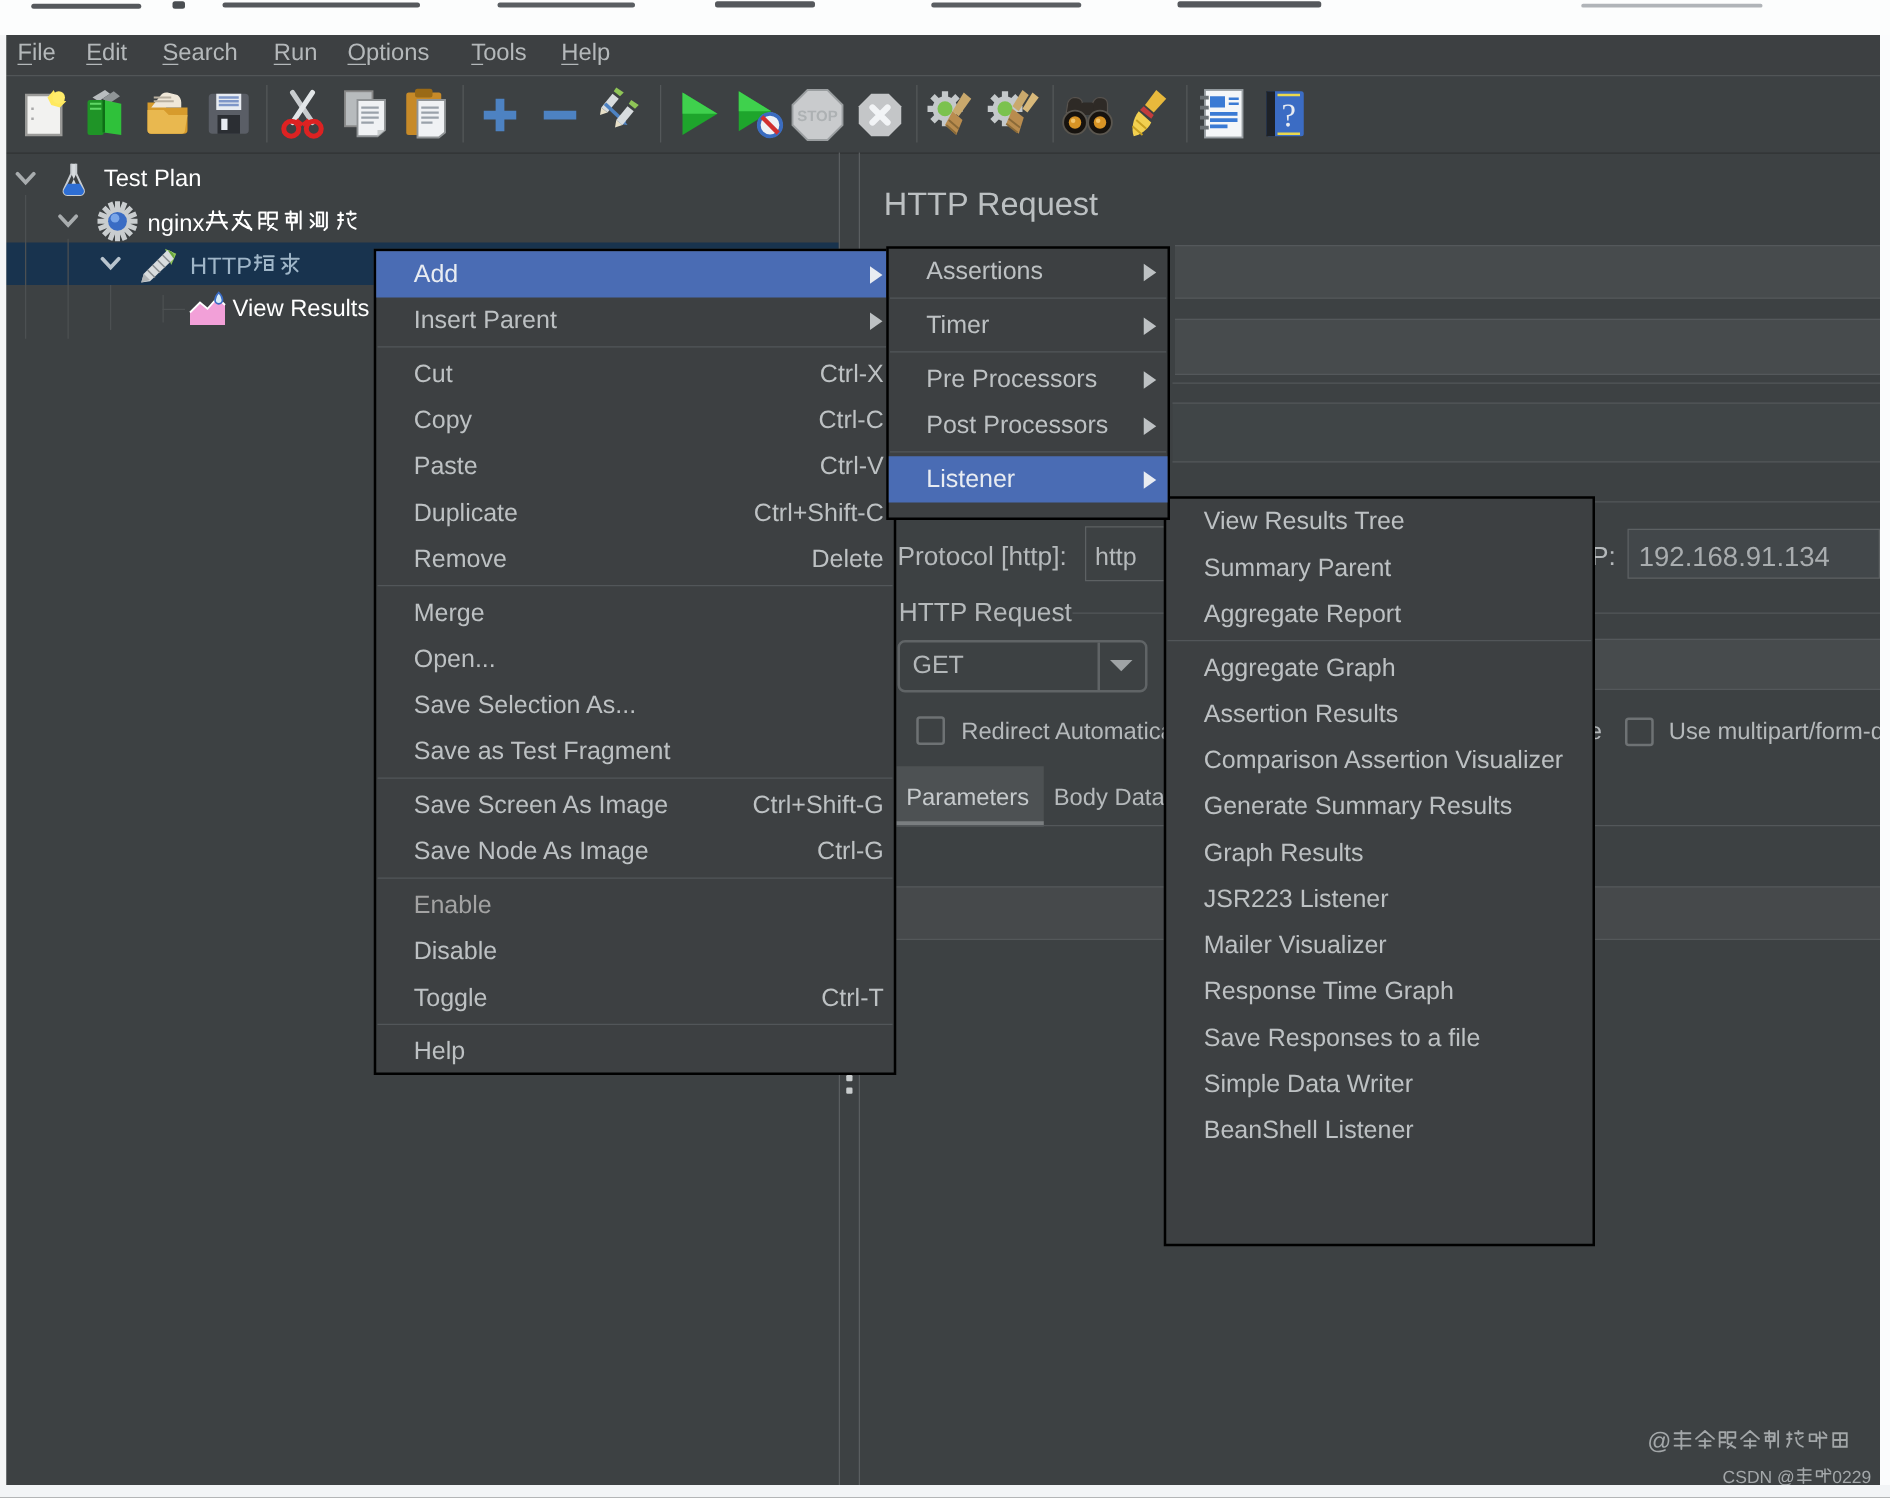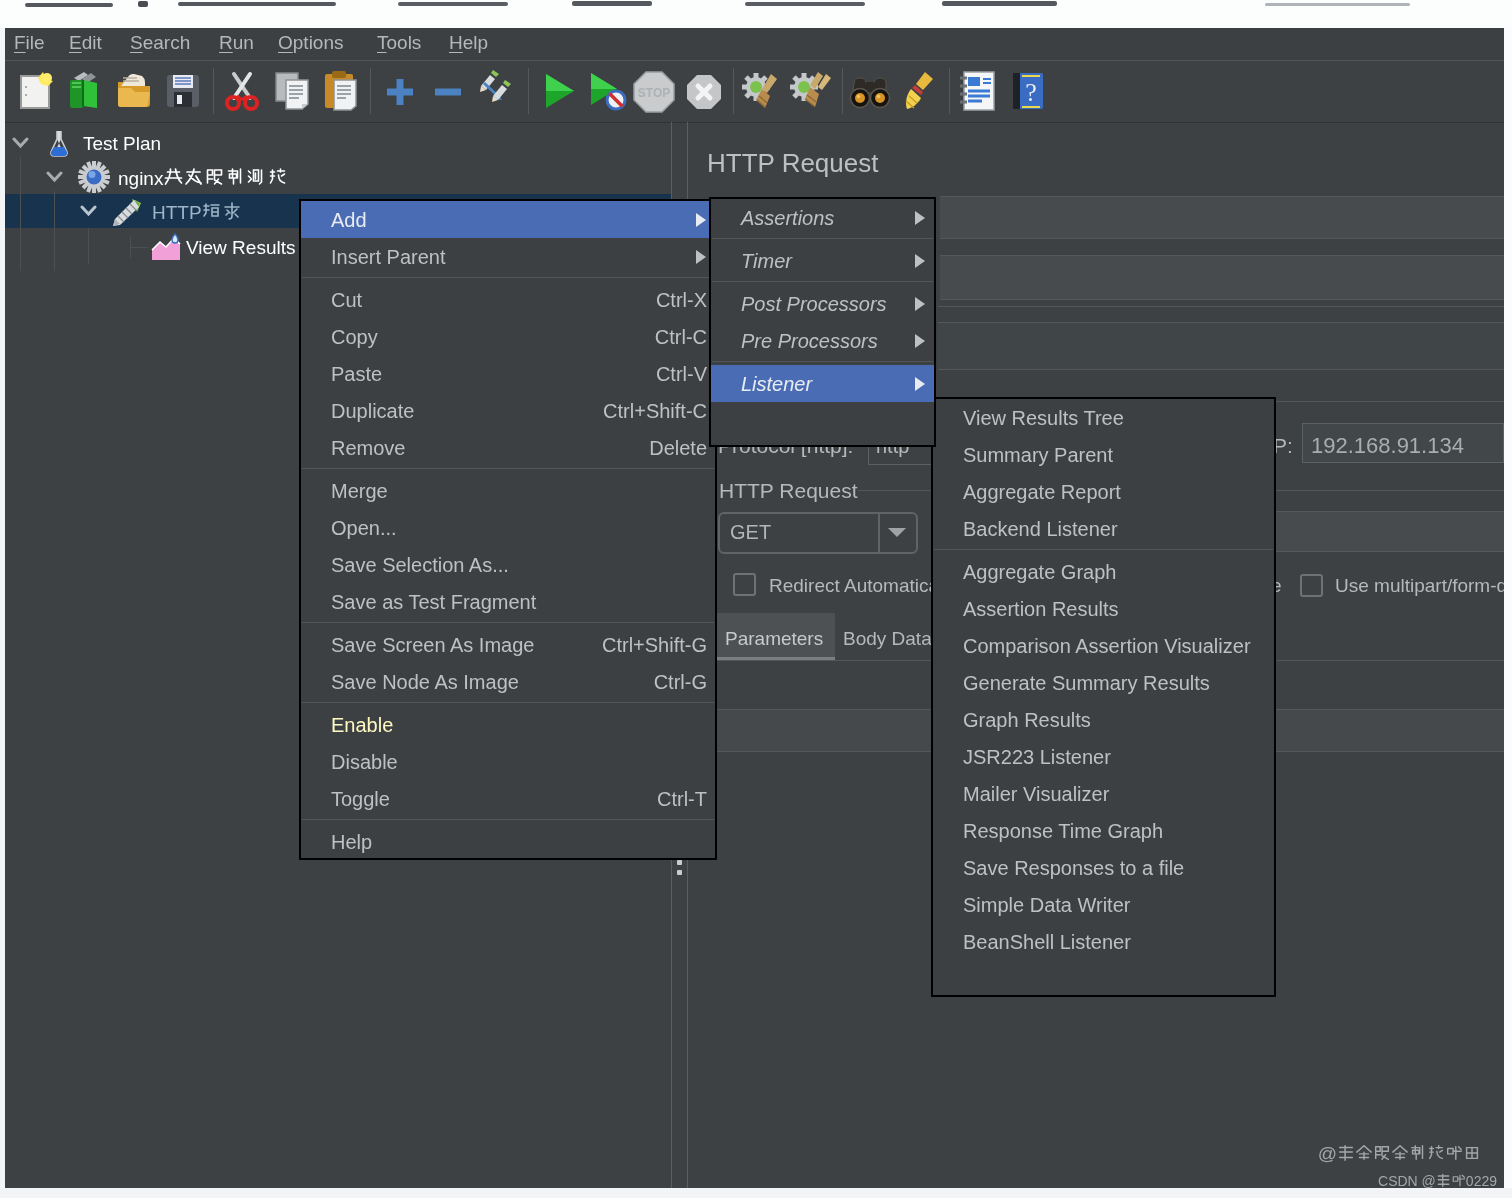--- a/index.html
+++ b/index.html
@@ -24,30 +24,30 @@
   .guide{position:absolute;width:1px;background:#4c5052;z-index:1;}
   
   .split{position:absolute;width:1px;background:#5a5e60;z-index:1;}
   
   .fieldbar{position:absolute;background:#474b4d;border-top:1px solid #54585b;border-bottom:1px solid #54585b;z-index:1;}
   .hline{position:absolute;height:1px;background:#53575a;z-index:1;}
   .plabel{position:absolute;font-size:21px;color:#b5b9bb;z-index:1;white-space:pre;}
   
   .menu{position:absolute;background:#3d4042;border:2px solid #000000;box-sizing:border-box;}
   #menu1{left:299px;top:199px;width:418px;height:661px;z-index:10;}
-  #menu2{left:709px;top:197px;width:227px;height:250px;z-index:13;font-style:italic;}
+  #menu2{left:709px;top:197px;width:227px;height:219px;z-index:13;}
   #menu3{left:931px;top:397px;width:345px;height:600px;z-index:12;}
   .mi{position:relative;height:37px;font-size:20px;color:#bdc1c3;}
   .mi .lab{position:absolute;left:30px;top:50%;transform:translateY(-50%);white-space:pre;}
   .mi .sc{position:absolute;right:8px;top:50%;transform:translateY(-50%);white-space:pre;}
   .mi .arr{position:absolute;right:9px;top:50%;transform:translateY(-50%);width:0;height:0;
            border-left:10px solid #bdc1c3;border-top:7px solid transparent;border-bottom:7px solid transparent;}
   .mi.hl{background:#4a6cb4;color:#e8ecf2;}
   .mi.hl .arr{border-left-color:#e8ecf2;}
-  .mi.dis{color:#fef9c3;text-align:right;}
+  .mi.dis{color:#a3a3a3;text-align:right;}
   .msep{height:1px;background:#525659;margin:2px 1px 3px 1px;}
   .cjk{display:inline-block;vertical-align:-2px;}
 </style>
 </head>
 <body>
 <div id="root">
 
   <svg width="0" height="0" style="position:absolute">
     <defs>
       <g id="gA">
@@ -438,45 +438,42 @@
         <span class="lab">Assertions</span>
         <span class="arr"></span>
       </div>
     <div class="msep"></div>
     <div class="mi">
         <span class="lab">Timer</span>
         <span class="arr"></span>
       </div>
     <div class="msep"></div>
     <div class="mi">
+        <span class="lab">Pre Processors</span>
+        <span class="arr"></span>
+      </div>
+    <div class="mi">
         <span class="lab">Post Processors</span>
-        <span class="arr"></span>
-      </div>
-    <div class="mi">
-        <span class="lab">Pre Processors</span>
         <span class="arr"></span>
       </div>
     <div class="msep"></div>
     <div class="mi hl">
         <span class="lab">Listener</span>
         <span class="arr"></span>
       </div>
   </div>
   <div class="menu" id="menu3">
     <div class="mi">
         <span class="lab">View Results Tree</span>
       </div>
     <div class="mi">
         <span class="lab">Summary Parent</span>
       </div>
     <div class="mi">
         <span class="lab">Aggregate Report</span>
-      </div>
-    <div class="mi">
-        <span class="lab">Backend Listener</span>
       </div>
     <div class="msep"></div>
     <div class="mi">
         <span class="lab">Aggregate Graph</span>
       </div>
     <div class="mi">
         <span class="lab">Assertion Results</span>
       </div>
     <div class="mi">
         <span class="lab">Comparison Assertion Visualizer</span>

